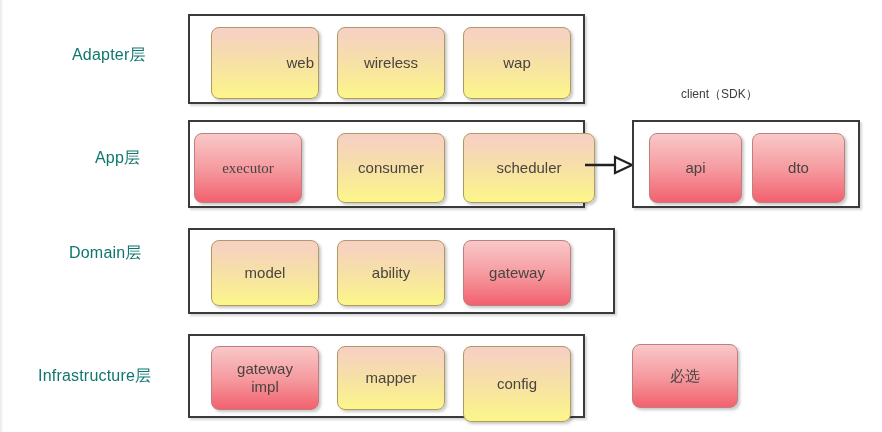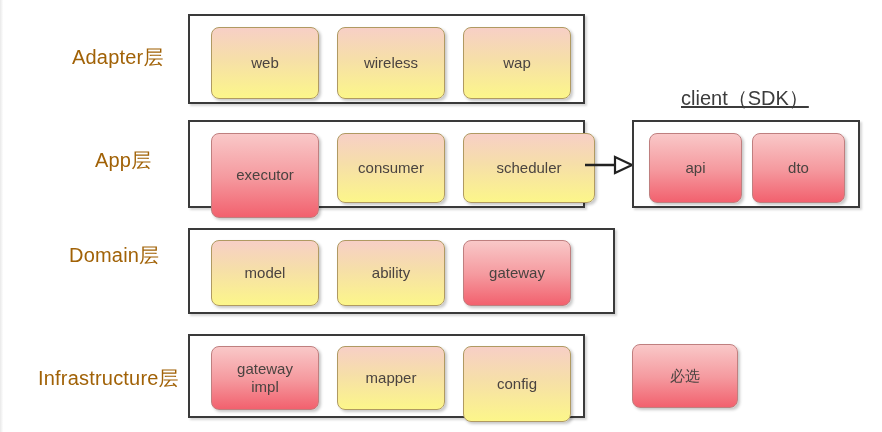--- a/index.html
+++ b/index.html
@@ -25,22 +25,22 @@
     left: 0;
     top: 0;
     width: 3px;
     height: 432px;
     background: linear-gradient(to right, #e9e9e9, #fdfdfd);
   }
 
   
   .layer-label {
     position: absolute;
-    font-size: 20px;
-    color: #a16207;
+    font-size: 16px;
+    color: #0f766e;
     letter-spacing: 0.2px;
     white-space: nowrap;
     line-height: 1;
   }
 
   
   .layer-box {
     position: absolute;
     box-sizing: border-box;
     border: 2.5px solid #3a3a3a;
@@ -70,57 +70,56 @@
     background: linear-gradient(to bottom, #f9c8c8 0%, #f59a9f 52%, #f2616e 100%);
     border-color: #bf7f7f;
   }
   .chip .chip-text {
     padding: 0 4px;
   }
 
   
   .sdk-caption {
     position: absolute;
-    font-size: 20px;
+    font-size: 12px;
     color: #3c3c3c;
     white-space: nowrap;
     line-height: 1;
-    text-decoration: underline;
   }
 
   
   .connector {
     position: absolute;
   }
 </style>
 </head>
 <body>
 
 <div id="canvas">
 
   <div class="page-edge"></div>
 
   <div class="layer-label" style="left:72px; top:47px;">Adapter层</div>
 
   <div class="layer-box" style="left:188px; top:14px; width:397px; height:90px;">
-    <div class="chip optional" style="left:21px; top:11px; width:108px; height:72px;">
+    <div class="chip optional" style="left:21px; top:11px; width:108px; height:72px;justify-content:flex-end;">
       <span class="chip-text">web</span>
     </div>
     <div class="chip optional" style="left:147px; top:11px; width:108px; height:72px;">
       <span class="chip-text">wireless</span>
     </div>
     <div class="chip optional" style="left:273px; top:11px; width:108px; height:72px;">
       <span class="chip-text">wap</span>
     </div>
   </div>
 
   <div class="layer-label" style="left:95px; top:150px;">App层</div>
 
   <div class="layer-box" style="left:188px; top:120px; width:397px; height:88px;">
-    <div class="chip required" style="left:21px; top:11px; width:108px; height:85px;">
+    <div class="chip required" style="left:4px; top:11px; width:108px; height:70px;font-family:Liberation Serif, serif;">
       <span class="chip-text">executor</span>
     </div>
     <div class="chip optional" style="left:147px; top:11px; width:108px; height:70px;">
       <span class="chip-text">consumer</span>
     </div>
     <div class="chip optional" style="left:273px; top:11px; width:132px; height:70px;">
       <span class="chip-text">scheduler</span>
     </div>
   </div>
 

